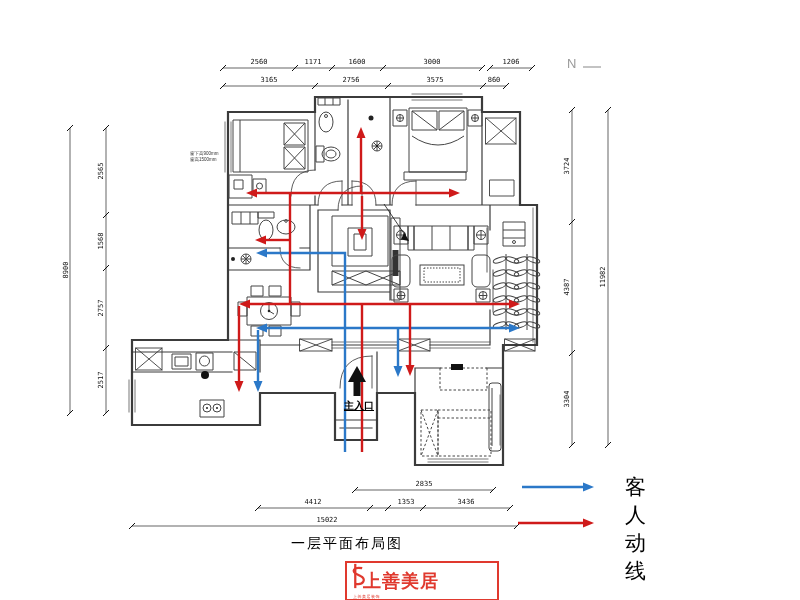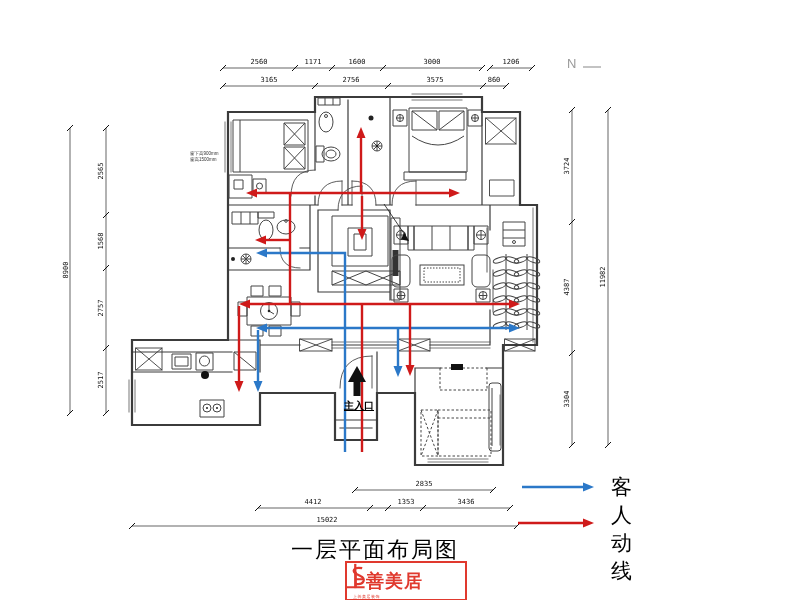--- a/index.html
+++ b/index.html
@@ -1,29 +1,29 @@
 <!DOCTYPE html>
 <html style="--guest: #2b78c8; --family: #cf1a1a; --logo: #e0392e;"><head>
 <meta charset="utf-8">
 <style>
   html,body{margin:0;padding:0;background:#fff;}
   .stage{position:relative;width:646px;height:600px;background:#fff;overflow:hidden;
          font-family:"Liberation Sans",sans-serif;}
   .stage svg{position:absolute;left:0;top:0;}
   .overlay{position:absolute;color:#111;}
-  .title{left:291px;top:535px;font-size:22px;letter-spacing:2px;
+  .title{left:291px;top:535px;font-size:14px;letter-spacing:2px;
          font-family:"Liberation Serif",serif;color:#000;}
   .legend-label{font-size:21px;font-family:"Liberation Serif",serif;color:#000;}
-  .legend-guest{left:611px;top:473px;}
+  .legend-guest{left:611px;top:473px;text-align:right;}
   .legend-family{left:611px;top:509px;}
   .entrance-label{left:344px;top:399px;font-size:10px;font-weight:bold;color:#000;text-decoration:underline;}
   .north{left:567px;top:56px;font-size:13px;color:#9a9a9a;}
   .window-note{left:190px;top:151px;font-size:4.5px;line-height:6px;color:#333;width:40px;}
   .logo{left:345px;top:561px;width:118px;height:34px;border:2px solid var(--logo,#e0392e);
-        display:flex;align-items:center;gap:4px;padding:1px 0;background:rgba(255,255,255,.75);}
+        display:flex;align-items:center;gap:4px;padding:1px 16px;background:rgba(255,255,255,.75);}
   .logo .brand{font-size:18px;font-weight:bold;color:var(--logo,#e0392e);letter-spacing:1px;
         font-family:"Liberation Serif",serif;white-space:nowrap;}
   .logo .sub{position:absolute;left:6px;bottom:0px;font-size:4px;color:var(--logo,#e0392e);letter-spacing:.5px;}
   text.dim{font-family:"DejaVu Sans Mono",monospace;font-size:7px;fill:#111;text-anchor:middle;}
 </style>
 </head>
 <body>
 
 <div class="stage">
 

